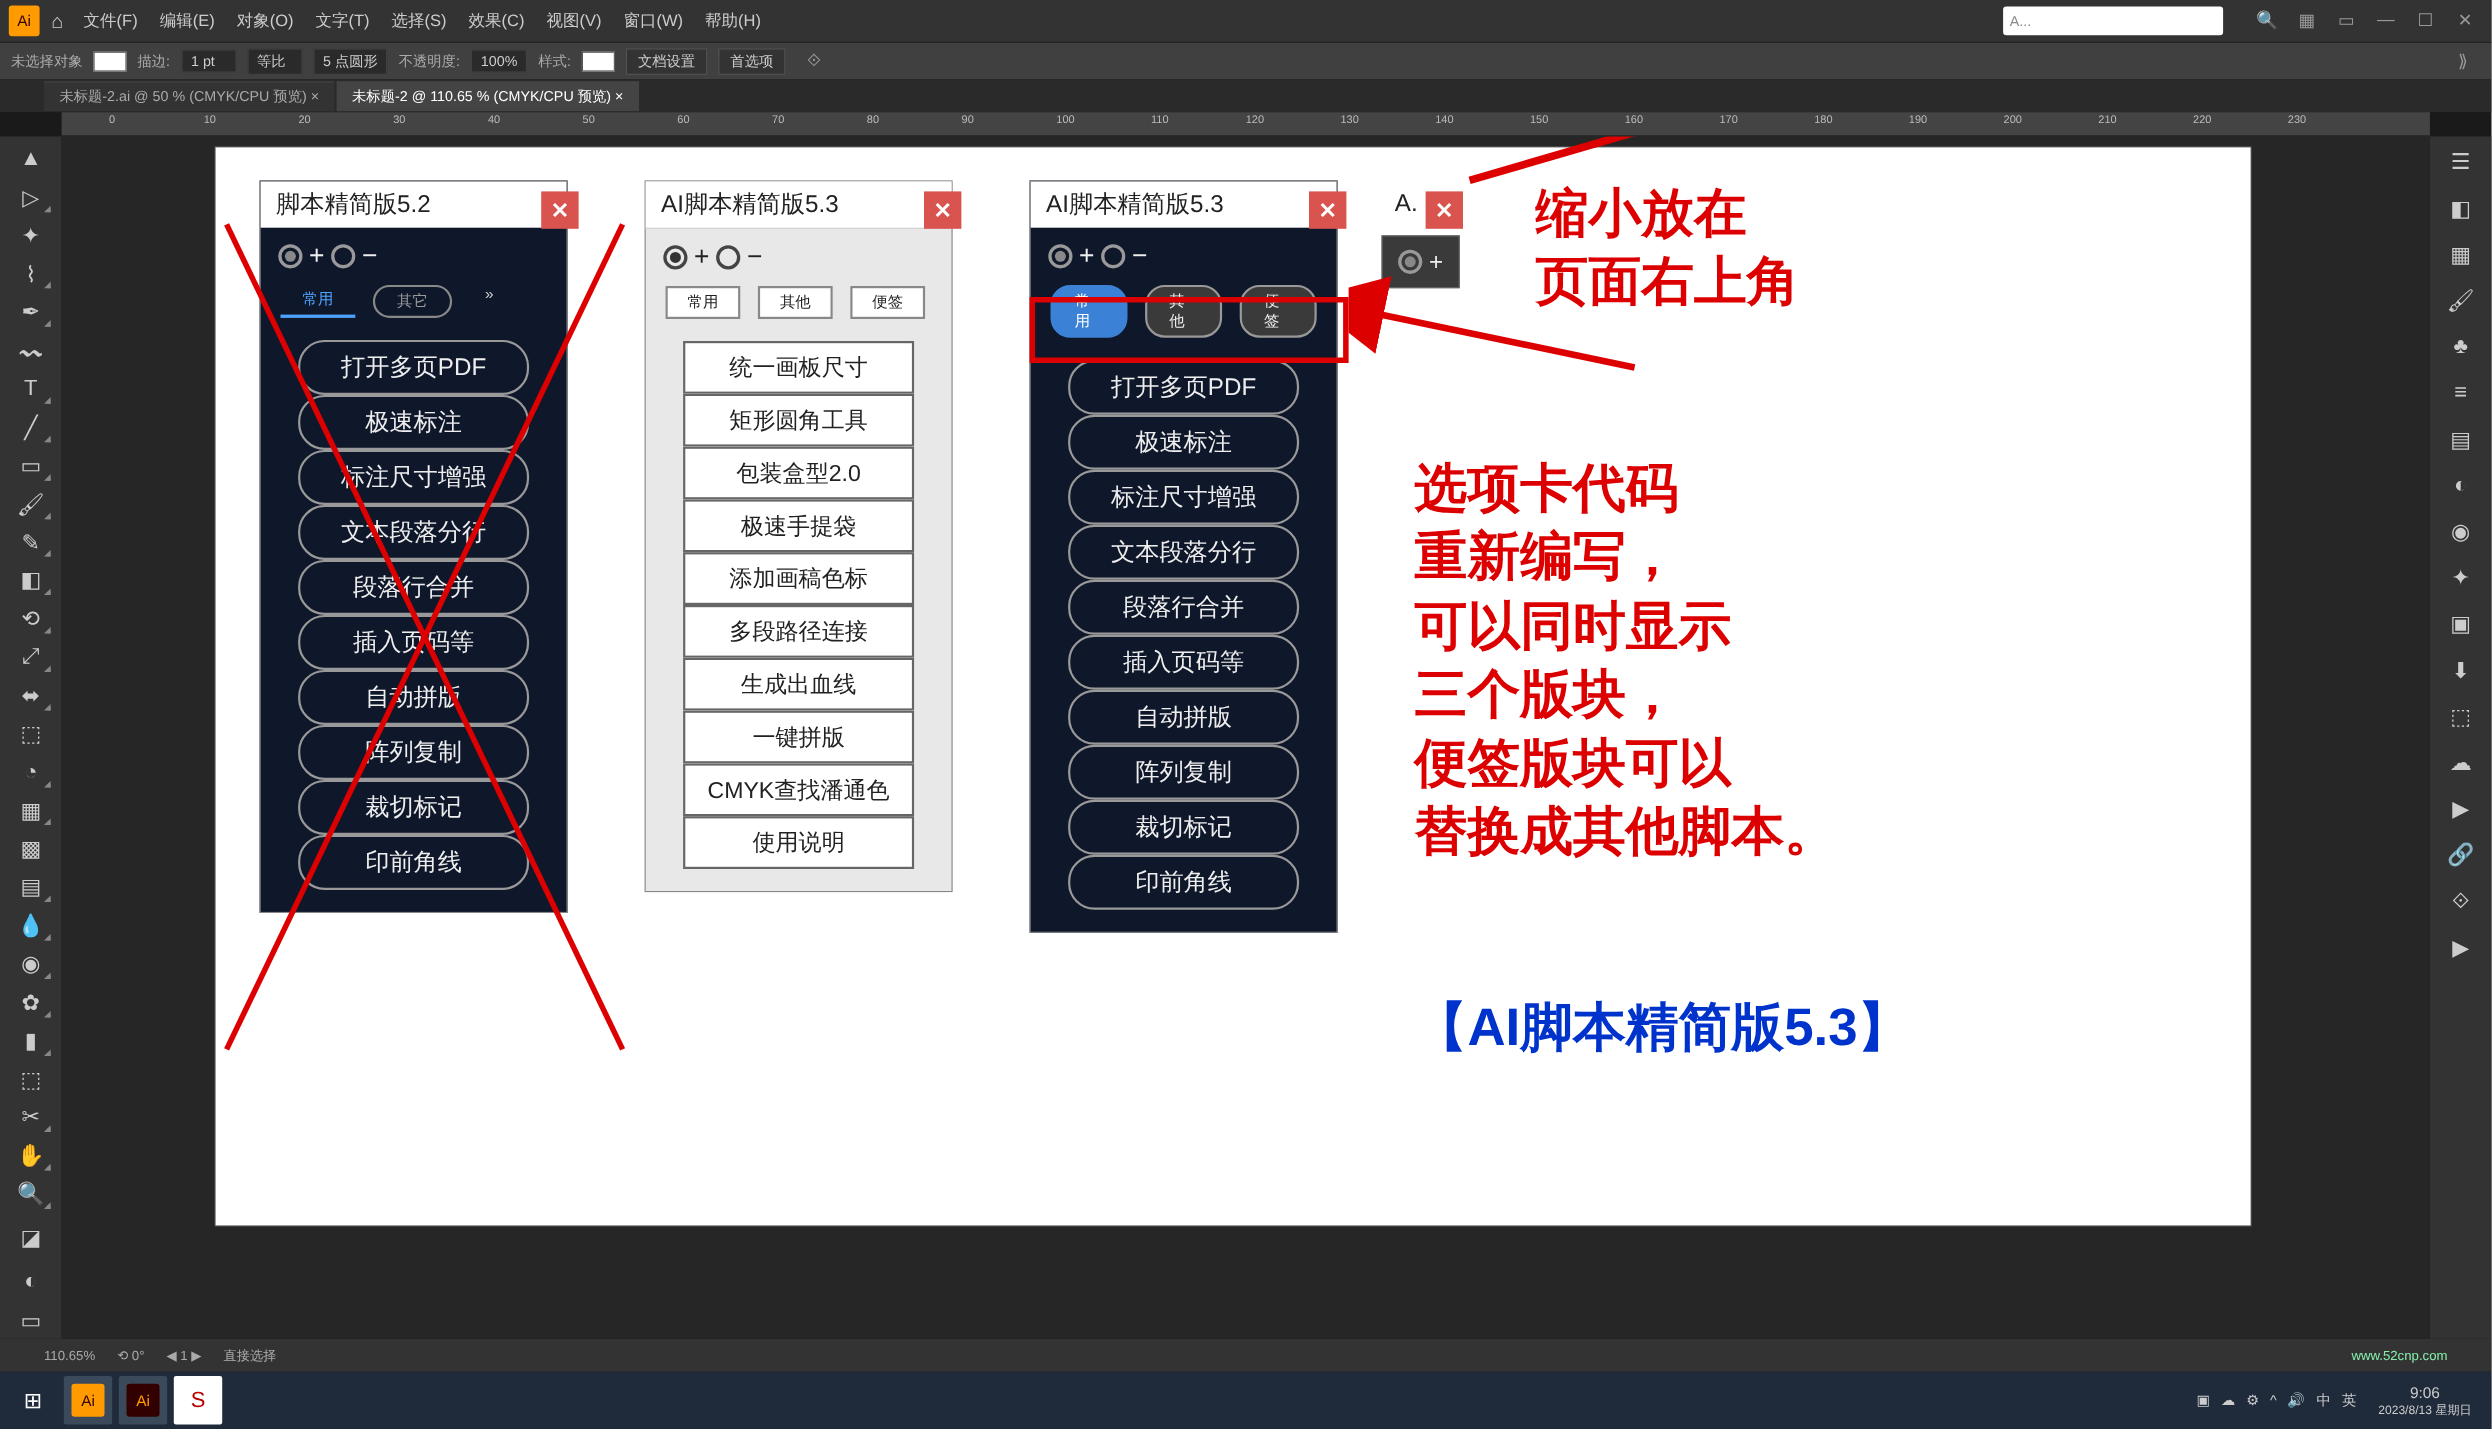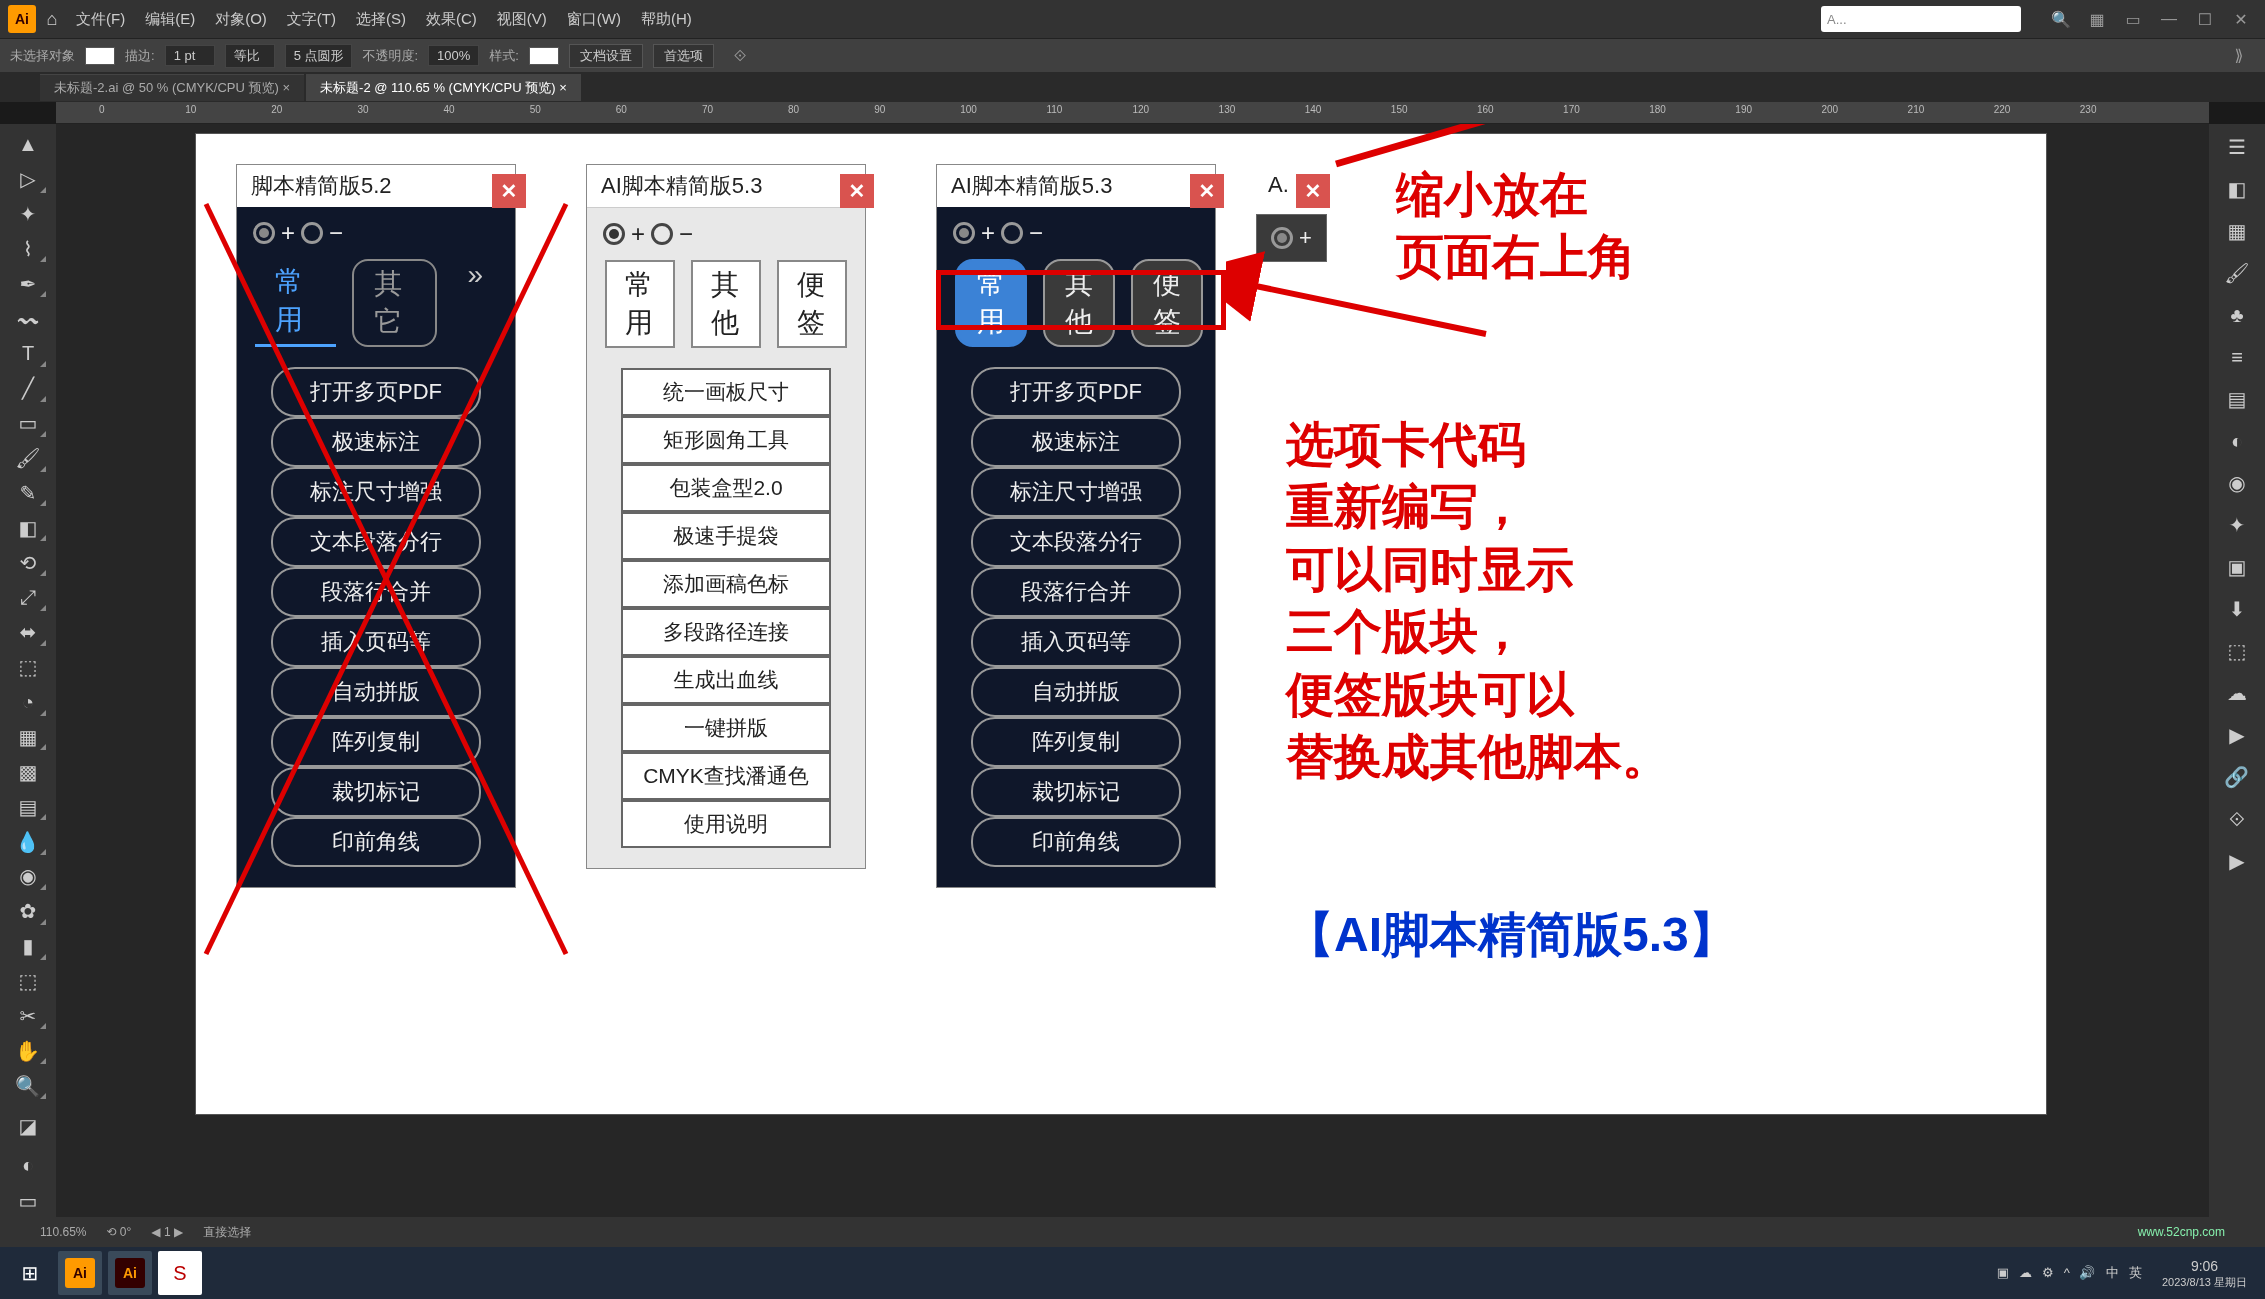--- a/index.html
+++ b/index.html
@@ -1,18 +1,18 @@
 <!DOCTYPE html>
 <html><head>
 <meta charset="utf-8">
 <style>
 *{box-sizing:border-box;margin:0;padding:0;font-family:"Microsoft YaHei",Arial,sans-serif}
 body{background:#1a1a1a;width:2265px;height:1299px;overflow:hidden;position:relative;font-size:14px;color:#ccc}
 .topbar{height:38px;background:#333;display:flex;align-items:center;padding:0 8px;gap:4px}
-.ai-logo{width:28px;height:28px;background:#ff9a00;color:#330000;font-weight:bold;font-size:14px;display:flex;align-items:center;justify-content:center;border-radius:3px}
+.ai-logo{width:28px;height:28px;background:#ff9a00;color:#330000;font-weight:normal;font-size:14px;display:flex;align-items:center;justify-content:center;border-radius:3px}
 .home-ic{width:24px;height:24px;display:flex;align-items:center;justify-content:center;color:#ccc;font-size:18px}
 .menu-item{padding:4px 8px;color:#ccc;font-size:15px;cursor:pointer}
 .spacer{flex:1}
 .search-box{width:200px;height:26px;background:#fff;border-radius:3px;margin-right:20px;display:flex;align-items:center;padding:0 6px;color:#888;font-size:13px}
 .win-icon{width:28px;height:28px;display:flex;align-items:center;justify-content:center;color:#999;font-size:16px;margin:0 2px}
 .controlbar{height:34px;background:#404040;border-top:1px solid #222;display:flex;align-items:center;padding:0 10px;gap:10px;font-size:13px}
 .cb-label{color:#aaa}
 .cb-field{background:#2a2a2a;border:1px solid #444;padding:2px 8px;color:#ccc;min-width:50px;display:inline-flex;align-items:center}
 .cb-swatch{width:30px;height:18px;background:#fff;border:1px solid #555;display:inline-block}
 .cb-btn{padding:2px 10px;border:1px solid #555;background:#333;color:#ccc}
@@ -32,21 +32,21 @@
 .panel-dark{background:#0f172a;color:#eee}
 .panel-light{background:#e8e8e8;color:#222}
 .panel-title{background:#fff;color:#222;padding:6px 14px;font-size:22px;border-bottom:1px solid #ccc;position:relative}
 .panel-dark .panel-title{background:#3a3a3a;color:#eee;border-bottom:none}
 .panel-close{position:absolute;width:34px;height:34px;background:#d9534f;color:#fff;display:flex;align-items:center;justify-content:center;font-size:20px;font-weight:bold;cursor:pointer}
 .rad-row{display:flex;align-items:center;gap:6px;padding:12px 16px;font-size:24px}
 .rad{width:22px;height:22px;border-radius:50%;border:3px solid #999;display:inline-flex;align-items:center;justify-content:center}
 .rad.sel::after{content:"";width:10px;height:10px;background:#888;border-radius:50%}
 .panel-light .rad{border-color:#444}
 .panel-light .rad.sel::after{background:#333}
-.tab-row{display:flex;gap:16px;padding:0 18px 10px;font-size:28px}
+.tab-row{display:flex;gap:16px;padding:0 18px 10px;font-size:14px}
 .tab-d{padding:4px 20px;border-radius:16px;border:2px solid #888;cursor:pointer}
 .tab-d.active{color:#4da3ff;border-bottom:3px solid #4da3ff;border-radius:0;border:none;border-bottom:3px solid #4da3ff}
 .tab-l{padding:4px 18px;border:2px solid #888;background:#fff;cursor:pointer}
 .tab-p{padding:4px 20px;border-radius:18px;border:2px solid #999;cursor:pointer;background:#3a3a3a}
 .tab-p.active{background:#3b82d6;border-color:#3b82d6;color:#fff}
 .btn-list{display:flex;flex-direction:column;padding:10px 26px 20px;align-items:center}
 .pill-btn{width:210px;padding:8px 0;border:2px solid #ccc;border-radius:24px;text-align:center;font-size:22px;cursor:pointer}
 .panel-dark .pill-btn{border-color:#999;color:#eee}
 .rect-btn{width:210px;padding:8px 0;border:2px solid #666;background:#fff;text-align:center;font-size:21px;cursor:pointer}
 .x-overlay{position:absolute;pointer-events:none}

